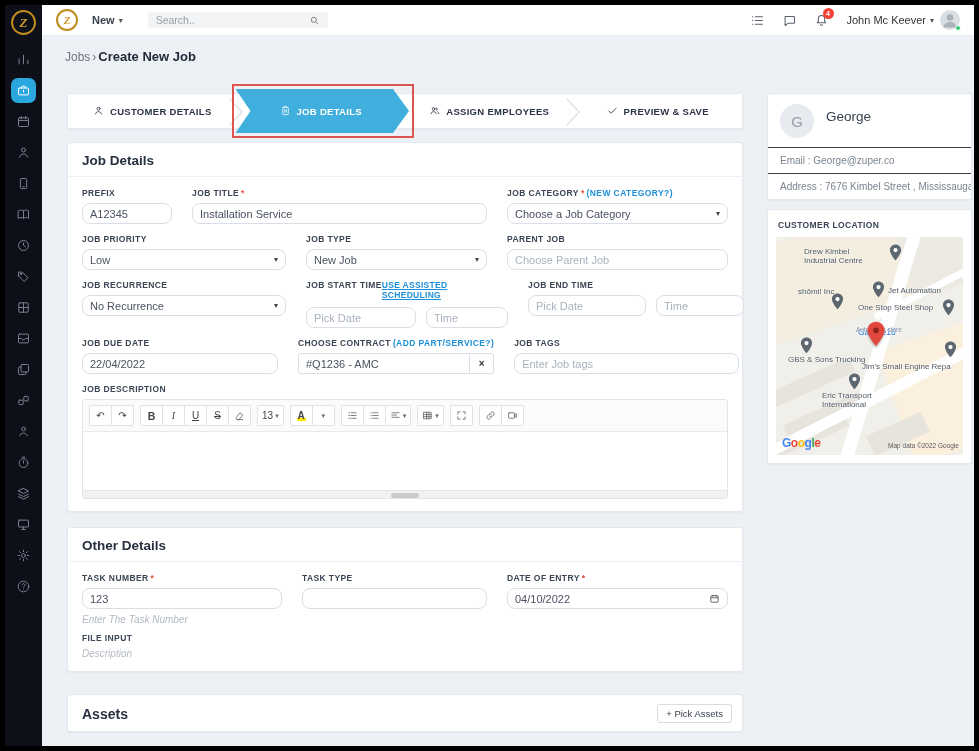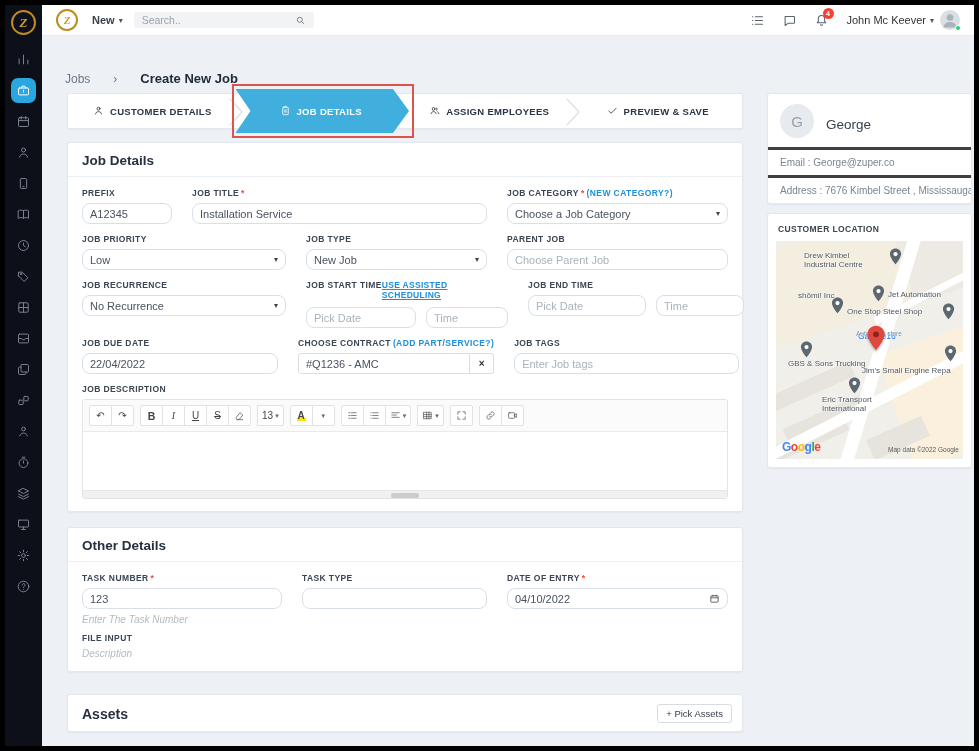--- a/index.html
+++ b/index.html
@@ -23,39 +23,39 @@
   .snav.active { background:#2ba7df; }
   .snav.active svg { stroke:#fff; }
 
   
   .topbar { position:absolute; left:37px; right:0; top:0; height:31px; background:#fff;
             border-bottom:1px solid #e8ebef; display:flex; align-items:center; padding:0 14px; z-index:8; }
   .brand-logo { width:22px; height:22px; border:2px solid #c08c1f; border-radius:50%;
                 display:flex; align-items:center; justify-content:center; font-size:11px; }
   .new-btn { margin-left:14px; font-size:11px; font-weight:bold; color:#39414e; display:flex; align-items:center; gap:4px; cursor:pointer; }
   .new-btn .caret, .user-chip .caret { font-size:8px; color:#555; }
-  .searchbox { margin-left:11px; width:180px; height:16px; background:#f1f3f5; border-radius:3px;
+  .searchbox { margin-left:25px; width:180px; height:16px; background:#f1f3f5; border-radius:3px;
                display:flex; align-items:center; padding:0 8px; }
   .searchbox input { flex:1; border:none; background:transparent; outline:none; font-size:10.5px; color:#444; }
   .searchbox input::placeholder { color:#9aa2ad; }
   .icon-btn { width:26px; display:flex; justify-content:center; position:relative; cursor:pointer; }
   .icon-btn svg { width:15px; height:15px; stroke:#5c636e; stroke-width:1.7; fill:none; stroke-linecap:round; stroke-linejoin:round; }
   .top-right { margin-left:auto; display:flex; align-items:center; gap:6px; }
   .badge { position:absolute; top:-5px; right:1px; min-width:11px; height:11px; background:#f44336;
            color:#fff; border-radius:6px; font-size:7px; font-weight:bold; display:flex;
            align-items:center; justify-content:center; padding:0 2px; }
   .user-chip { display:flex; align-items:center; gap:4px; font-size:11px; color:#333; cursor:pointer; margin-left:6px; }
   .avatar { width:20px; height:20px; border-radius:50%; background:#dadfe4; position:relative; overflow:visible; }
   .avatar svg { width:20px; height:20px; fill:#aab2ba; }
   .avatar .dot { position:absolute; right:-1px; bottom:-1px; width:6px; height:6px; background:#2ecc71;
                  border:1px solid #fff; border-radius:50%; }
 
   
-  .breadcrumb { margin:44px 0 0 60px; font-size:12px; color:#6e7683; display:flex; gap:23px; align-items:baseline; }
-  .breadcrumb .cur { font-size:13px; font-weight:bold; color:#222b39;margin-top:22px; }
+  .breadcrumb { margin:44px 0 0 60px; font-size:12px; color:#6e7683; display:flex; gap:2px; align-items:baseline; }
+  .breadcrumb .cur { font-size:13px; font-weight:bold; color:#222b39; }
 
   
   .layout { position:absolute; left:62px; top:88px; right:12px; display:flex; gap:24px; align-items:flex-start; }
   .col-left { width:676px; flex:none; }
   .col-right { width:205px; flex:none; }
 
   .card { background:#fff; border:1px solid #e3e8ee; border-radius:3px; box-shadow:0 1px 2px rgba(25,35,50,.05); }
   .card-h { padding:10px 14px 8px; font-size:13.5px; font-weight:bold; color:#27303f; border-bottom:1px solid #eceff3; }
   .card-b { padding:11px 14px 12px; }
 
@@ -130,22 +130,22 @@
   
   .assets-h { display:flex; align-items:center; justify-content:space-between; padding:9px 10px 8px 14px; }
   .assets-h .t { font-size:14px; font-weight:bold; color:#27303f; }
   .pickbtn { border:1px solid #d7dce3; border-radius:3px; background:#fff; font-size:9.5px; color:#39414e;
              padding:3px 8px; cursor:pointer; font-family:inherit; }
 
   
   .cust-top { display:flex; gap:12px; padding:10px 12px 9px; }
   .cust-avatar { width:34px; height:34px; border-radius:50%; background:#e7eaee; color:#99a1ab;
                  font-size:15px; display:flex; align-items:center; justify-content:center; flex:none; }
-  .cust-name { font-size:13.5px; color:#374151; margin-top:13px; }
-  .cust-row { border-top:3px solid #404040; padding:7px 12px; font-size:10px; color:#7a8591;
+  .cust-name { font-size:13.5px; color:#374151; margin-top:5px; }
+  .cust-row { border-top:1px solid #404040; padding:7px 12px; font-size:10px; color:#7a8591;
               white-space:nowrap; overflow:hidden; }
   .map-card { margin-top:9px; padding:8px; }
   .map-title { font-size:8.5px; font-weight:bold; letter-spacing:.4px; color:#3b4554; margin:2px 0 7px 2px; }
   .map { position:relative; width:100%; height:218px; background:#f1efe9; overflow:hidden; cursor:grab; }
   .map .blk { position:absolute; }
   .mlabel { position:absolute; font-size:8px; line-height:1.15; color:#4d5761; text-align:left;
             white-space:pre-line; text-shadow:0 0 2px #fff,0 0 2px #fff; z-index:3; }
   .mlabel.blue { color:#1a73e8; font-size:8.5px;margin-top:12px; }
   .mlabel.sub { color:#7b8ea8; font-size:6.5px; }
   .mpin { position:absolute; z-index:2; }
@@ -676,21 +676,21 @@
 
           <svg class="mpin" style="left:90px;top:84px;width:20px;height:26px;z-index:5;filter:drop-shadow(0 2px 1px rgba(0,0,0,.25))" viewBox="0 0 24 32">
               <path d="M12 1C6 1 1.5 5.5 1.5 11.5 1.5 19 12 31 12 31s10.5-12 10.5-19.5C22.5 5.5 18 1 12 1z" fill="#e0483e"></path>
               <circle cx="12" cy="11.5" r="3.6" fill="#8c241e"></circle>
             </svg>
 
           <div class="mlabel" style="left:28px;top:10px;width:78px">Drew Kimbel
 Industrial Centre</div>
           <div class="mlabel" style="left:22px;top:50px">shōmi! Inc</div>
           <div class="mlabel" style="left:112px;top:49px">Jet Automation</div>
-          <div class="mlabel" style="left:71px;top:66px">One Stop Steel Shop</div>
+          <div class="mlabel" style="left:82px;top:66px">One Stop Steel Shop</div>
           <div class="mlabel blue" style="left:82px;top:79px">Garage16</div>
           <div class="mlabel sub" style="left:80px;top:89px">Auto parts store</div>
           <div class="mlabel" style="left:12px;top:118px">GBS &amp; Sons Trucking</div>
           <div class="mlabel" style="left:86px;top:125px;width:110px;text-align:left">Jim's Small Engine Repa</div>
           <div class="mlabel" style="left:46px;top:154px;width:66px">Eric Transport
 International</div>
           <div class="glogo"><span>G</span><span>o</span><span>o</span><span>g</span><span>l</span><span>e</span></div>
           <div class="mcopy">Map data ©2022 Google</div>
         </div>
       </div>

